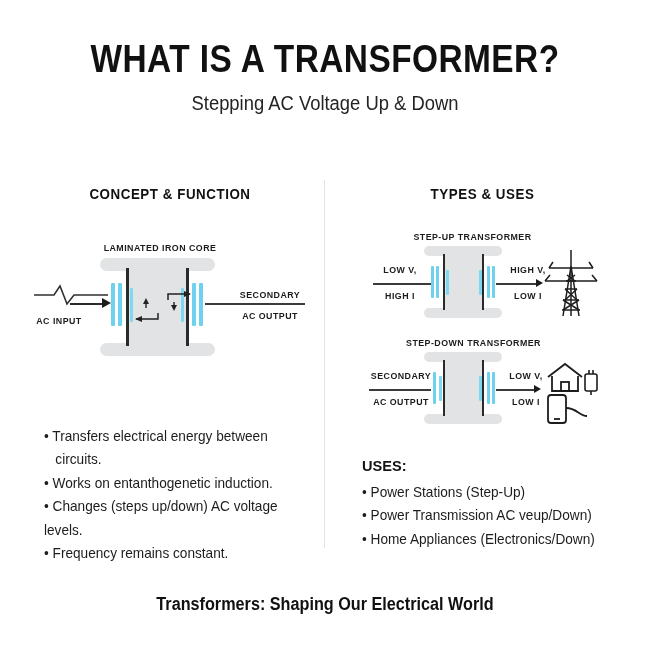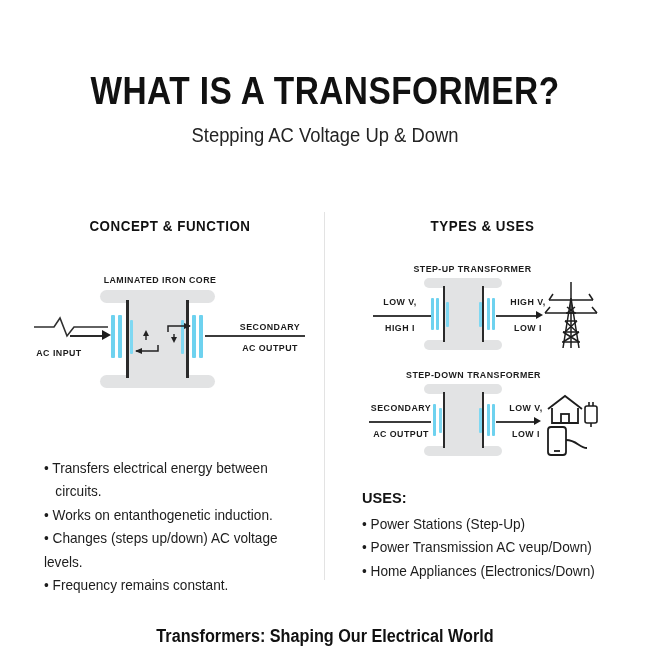--- a/index.html
+++ b/index.html
@@ -12,21 +12,20 @@
     height: 650px;
     position: relative;
     overflow: hidden;
     font-family: "Liberation Sans", sans-serif;
     color: #1b1b1b;
     -webkit-font-smoothing: antialiased;
   }
   .page {
     position: absolute;
     inset: 0;
-    margin-top: 32px;
   }
 
   
   .title {
     position: absolute;
     left: 0; right: 0;
     top: 40px;
     text-align: center;
     font-family: "Liberation Sans Narrow", "Liberation Sans", sans-serif;
     font-weight: bold;

